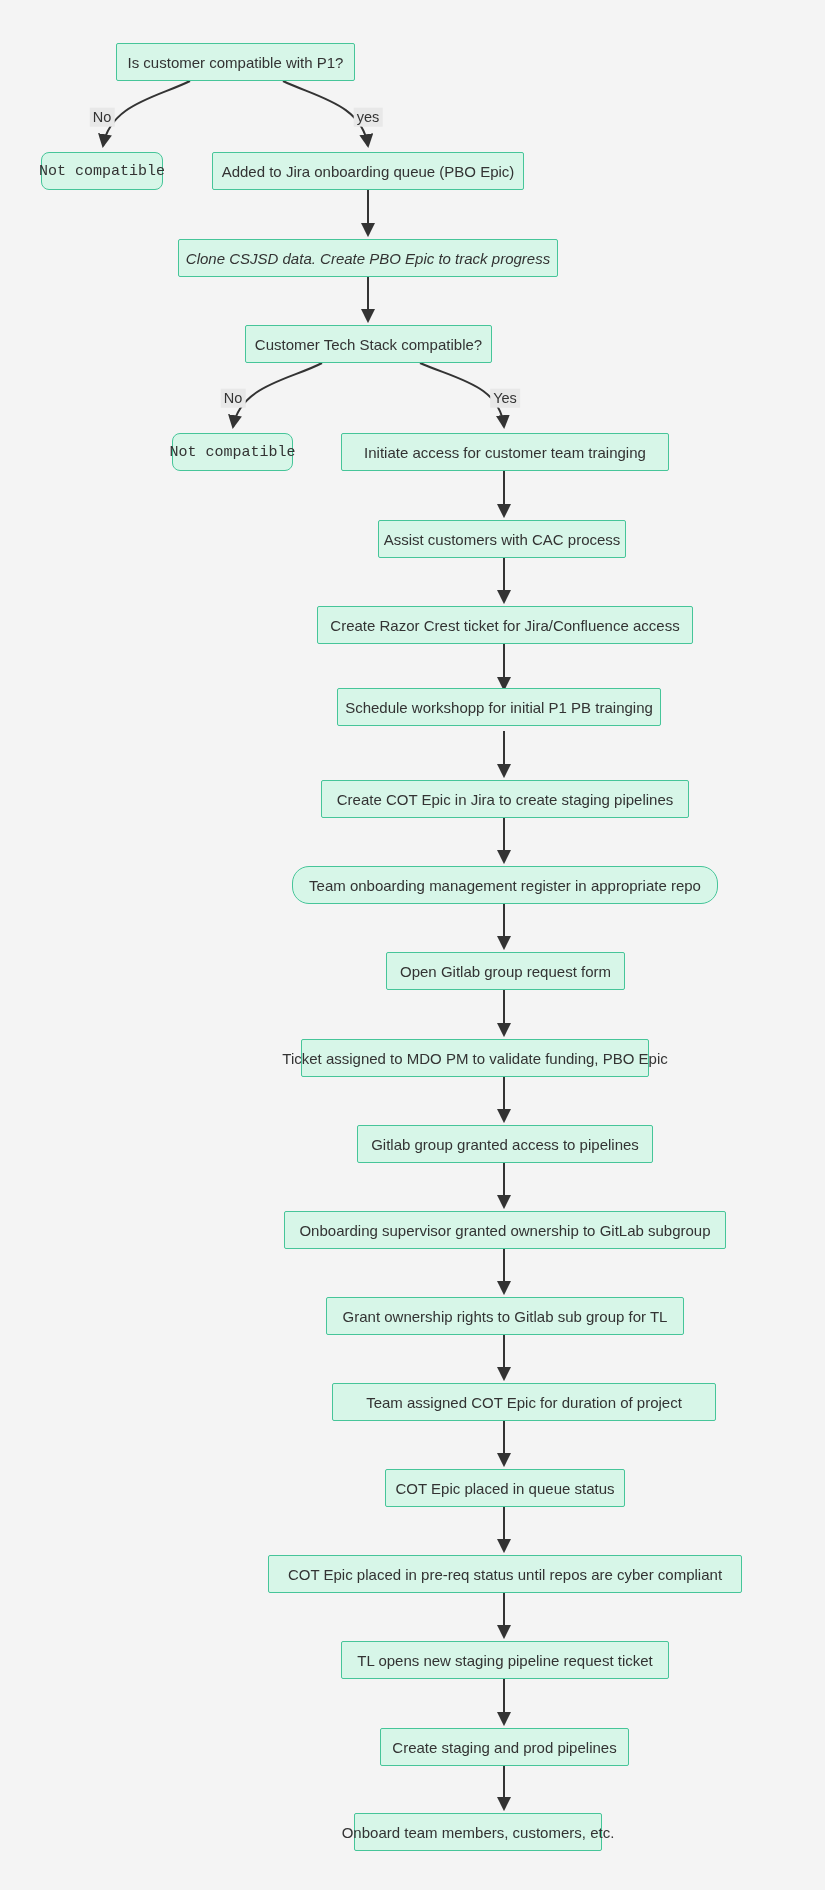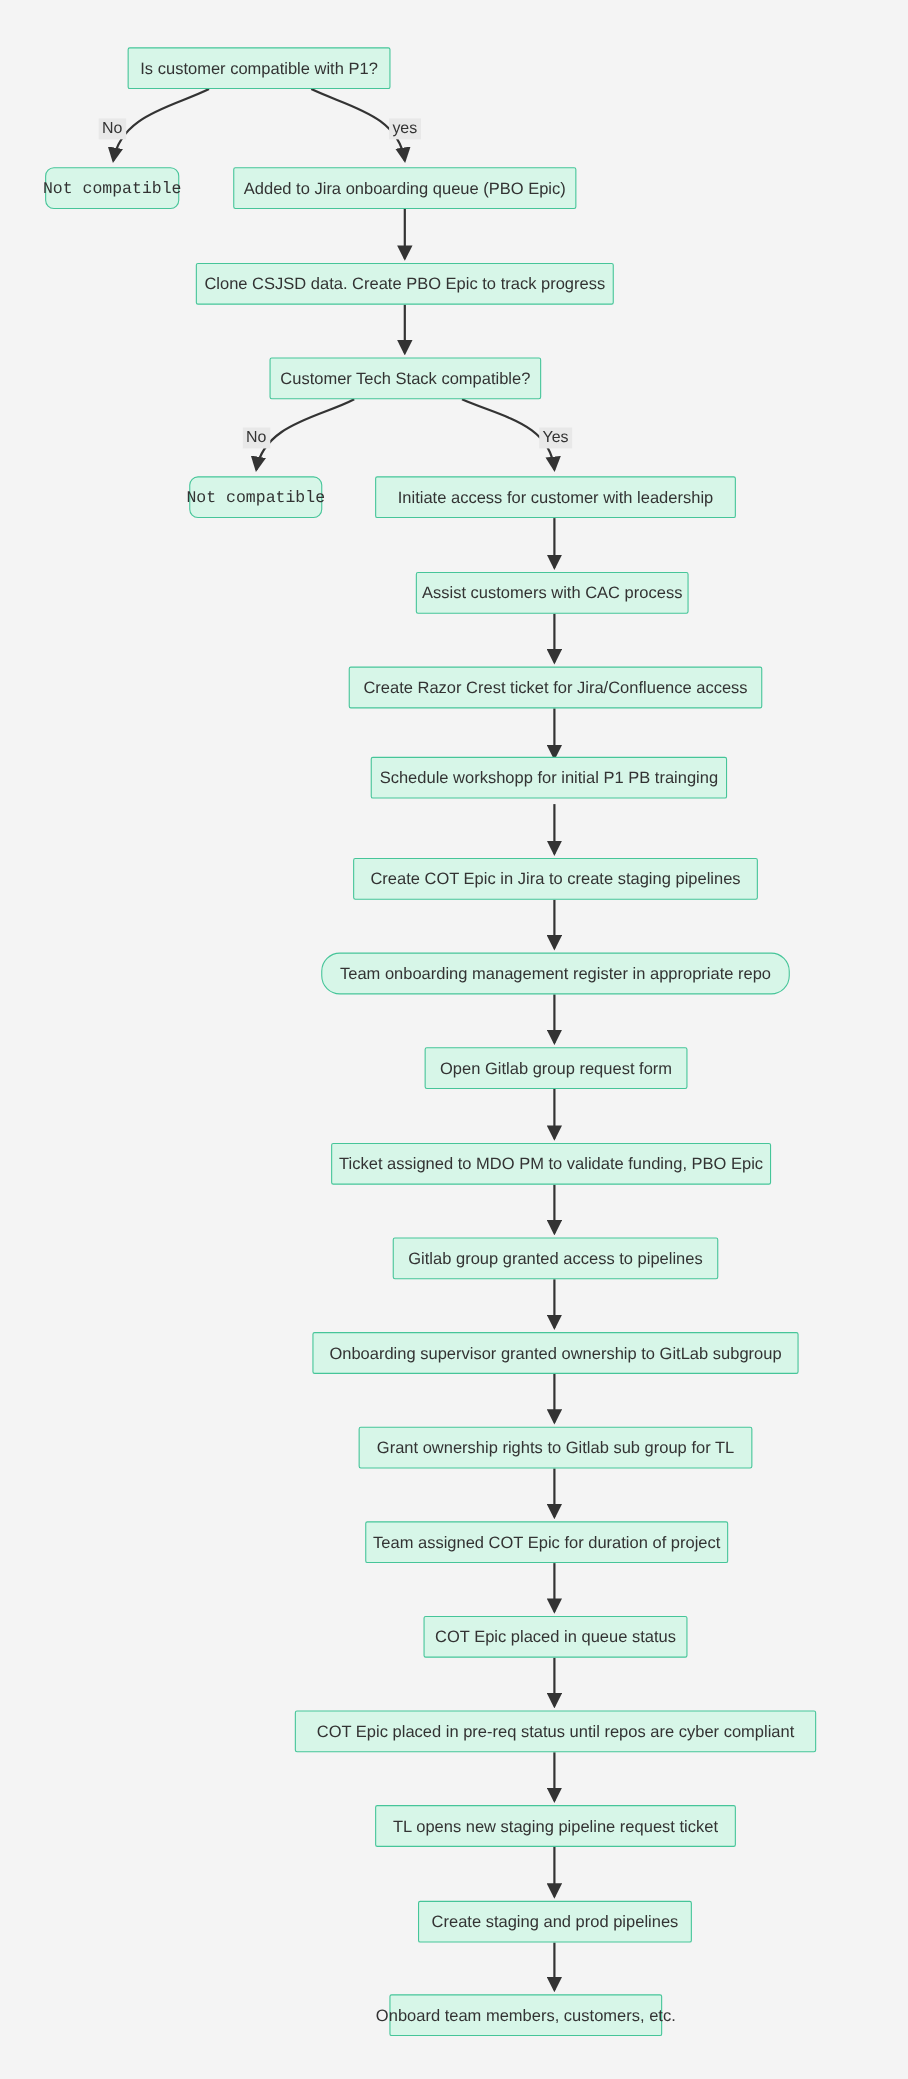--- a/index.html
+++ b/index.html
@@ -95,35 +95,35 @@
     <path class="edge" d="M504,1421 V1465" marker-end="url(#arrow)"></path>
     <path class="edge" d="M504,1507 V1551" marker-end="url(#arrow)"></path>
     <path class="edge" d="M504,1593 V1637" marker-end="url(#arrow)"></path>
     <path class="edge" d="M504,1679 V1724" marker-end="url(#arrow)"></path>
     <path class="edge" d="M504,1766 V1809" marker-end="url(#arrow)"></path>
   </svg>
 
   <div class="node" style="left:116px; top:43px;   width:239px;">Is customer compatible with P1?</div>
   <div class="node round" style="left:41px;  top:152px;  width:122px;">Not compatible</div>
   <div class="node" style="left:212px; top:152px;  width:312px;">Added to Jira onboarding queue (PBO Epic)</div>
-  <div class="node" style="left:178px; top:239px;  width:380px;">Clone CSJSD data. Create PBO Epic to track progress</div>
+  <div class="node" style="left:178px; top:239px;  width:380px;font-style:italic;">Clone CSJSD data. Create PBO Epic to track progress</div>
   <div class="node" style="left:245px; top:325px;  width:247px;">Customer Tech Stack compatible?</div>
   <div class="node round" style="left:172px; top:433px;  width:121px;">Not compatible</div>
-  <div class="node" style="left:341px; top:433px;  width:328px;">Initiate access for customer with leadership</div>
+  <div class="node" style="left:341px; top:433px;  width:328px;">Initiate access for customer team trainging</div>
   <div class="node" style="left:378px; top:520px;  width:248px;">Assist customers with CAC process</div>
   <div class="node" style="left:317px; top:606px;  width:376px;">Create Razor Crest ticket for Jira/Confluence access</div>
   <div class="node" style="left:337px; top:688px;  width:324px;">Schedule workshopp for initial P1 PB trainging</div>
   <div class="node" style="left:321px; top:780px;  width:368px;text-align:right;">Create COT Epic in Jira to create staging pipelines</div>
   <div class="node" style="left:292px; top:866px;  width:426px;border-radius:17px;">Team onboarding management register in appropriate repo</div>
   <div class="node" style="left:386px; top:952px;  width:239px;">Open Gitlab group request form</div>
-  <div class="node" style="left:301px; top:1039px; width:400px;">Ticket assigned to MDO PM to validate funding, PBO Epic</div>
+  <div class="node" style="left:301px; top:1039px; width:348px;">Ticket assigned to MDO PM to validate funding, PBO Epic</div>
   <div class="node" style="left:357px; top:1125px; width:296px;">Gitlab group granted access to pipelines</div>
   <div class="node" style="left:284px; top:1211px; width:442px;">Onboarding supervisor granted ownership to GitLab subgroup</div>
   <div class="node" style="left:326px; top:1297px; width:358px;">Grant ownership rights to Gitlab sub group for TL</div>
-  <div class="node" style="left:332px; top:1383px; width:330px;">Team assigned COT Epic for duration of project</div>
+  <div class="node" style="left:332px; top:1383px; width:384px;">Team assigned COT Epic for duration of project</div>
   <div class="node" style="left:385px; top:1469px; width:240px;">COT Epic placed in queue status</div>
   <div class="node" style="left:268px; top:1555px; width:474px;">COT Epic placed in pre-req status until repos are cyber compliant</div>
   <div class="node" style="left:341px; top:1641px; width:328px;">TL opens new staging pipeline request ticket</div>
   <div class="node" style="left:380px; top:1728px; width:249px;">Create staging and prod pipelines</div>
   <div class="node" style="left:354px; top:1813px; width:248px;">Onboard team members, customers, etc.</div>
 
   <div class="edge-label" style="left:102px; top:117px;">No</div>
   <div class="edge-label" style="left:368px; top:117px;">yes</div>
   <div class="edge-label" style="left:233px; top:398px;">No</div>
   <div class="edge-label" style="left:505px; top:398px;">Yes</div>

